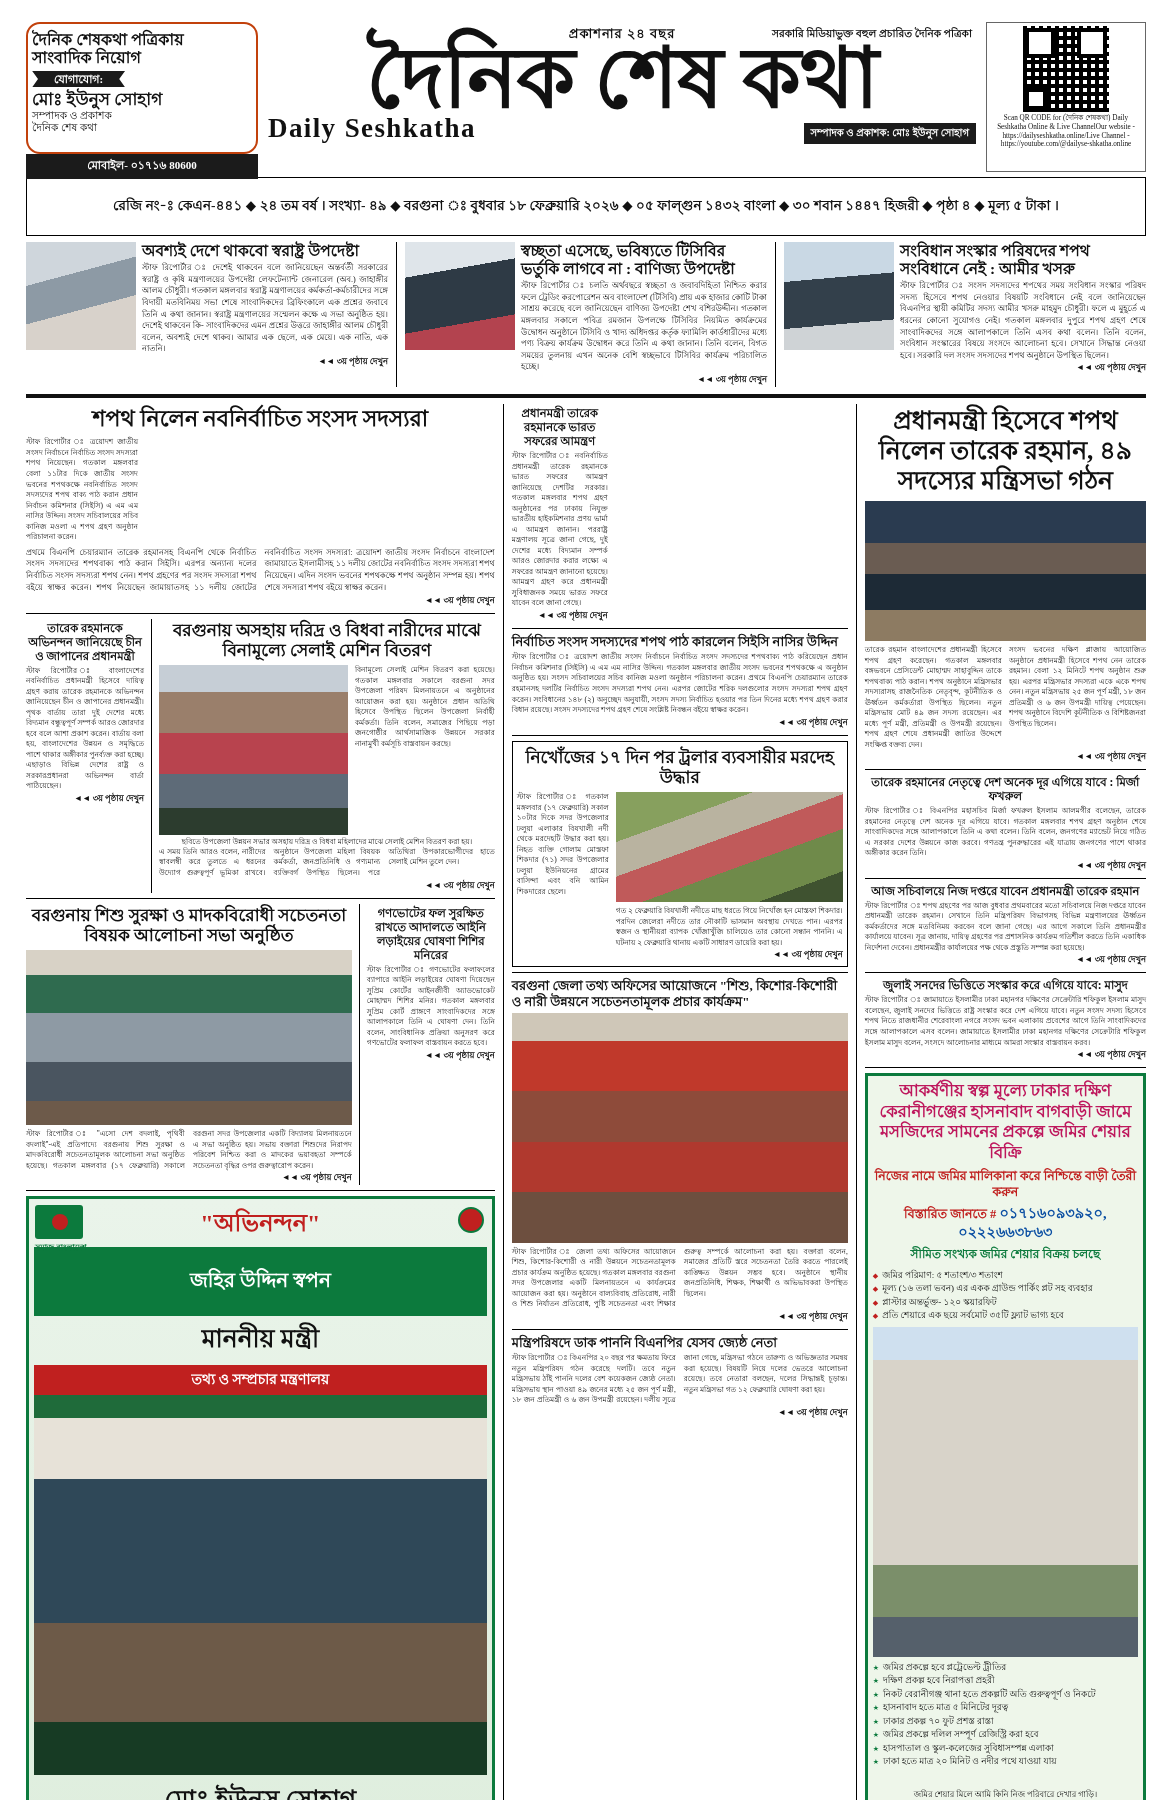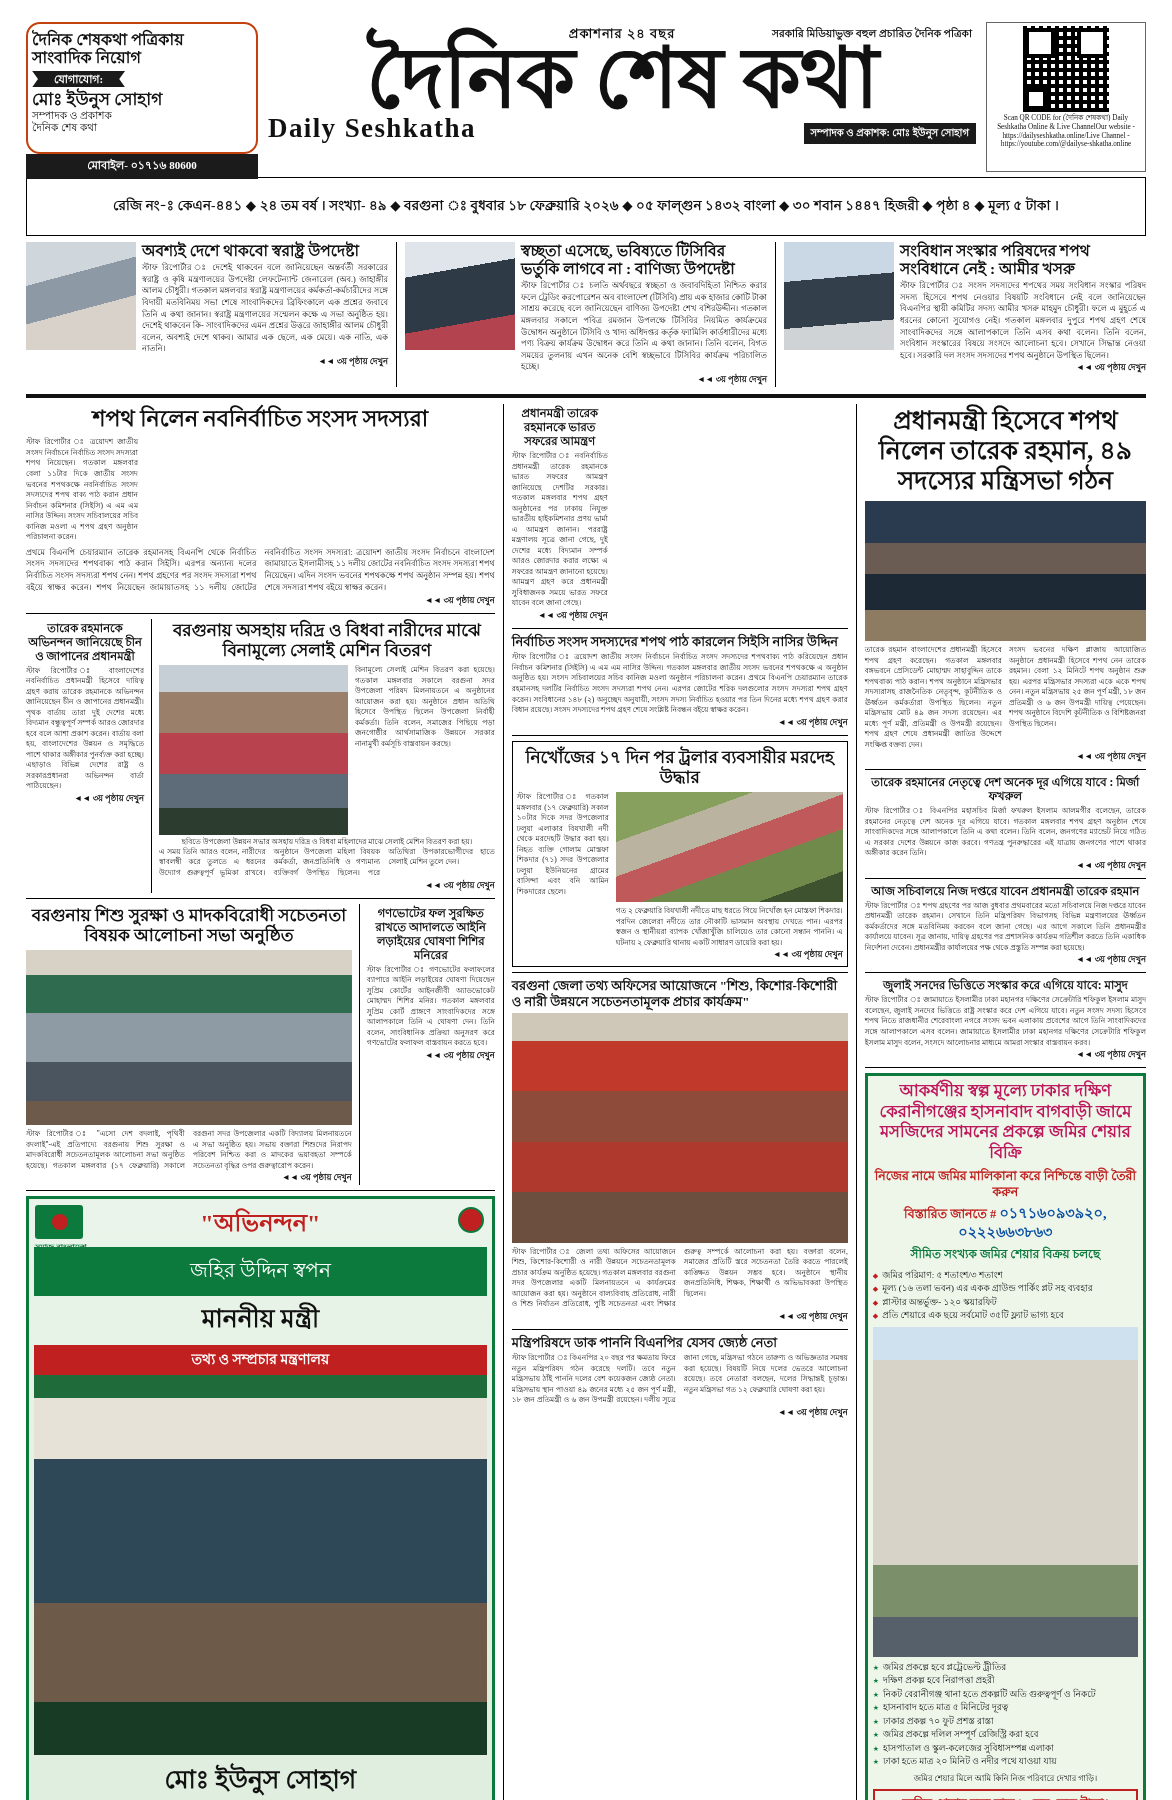--- a/index.html
+++ b/index.html
@@ -111,41 +111,41 @@
      linear-gradient(180deg,#cfe0ef 0 10%, #d8d3c9 10% 72%, #7b8f6a 72% 88%, #55606b 88%); }
   .ph-minister { height:380px; background:
      linear-gradient(180deg,#1f6b3a 0 6%, #e7e2d8 6% 22%, #2f4858 22% 60%, #6d5a48 60% 86%, #173b24 86%); }
 
   
   .ad-min {
     border:3px solid #0c7a3d; padding:5px; text-align:center; position:relative;
     background:linear-gradient(180deg,#eaf4ea,#dfeede);
   }
   .ad-min .abhinandan { color:#c0201f; font-size:24px; font-weight:bold; }
-  .ad-min .name-band { background:#0c7a3d; color:#fff; font-size:20px; font-weight:normal; padding:8px 0; margin-top:3px;}
+  .ad-min .name-band { background:#0c7a3d; color:#fff; font-size:20px; font-weight:bold; padding:18px 0; margin-top:3px;}
   .ad-min .post { font-size:25px; font-weight:bold; margin-top:3px; }
   .ad-min .ministry { background:#c0201f; color:#fff; font-size:14px; font-weight:bold; padding:3px 0; margin-top:3px;}
   .ad-min .bottomname { font-size:25px; font-weight:bold; margin-top:5px;}
   .ad-flag { position:absolute; left:6px; top:6px; width:48px; height:34px;
       background:linear-gradient(180deg,#0c7a3d 0 100%); border-radius:3px;}
   .ad-flag:after{content:"";position:absolute;left:17px;top:9px;width:16px;height:16px;border-radius:50%;background:#c0201f;}
   .ad-logo { position:absolute; right:8px; top:8px; width:26px;height:26px;border-radius:50%;
       background:#c0201f; border:2px solid #0c7a3d;}
 
   .ad-land { border:3px solid #0c7a3d; background:#eef6ea; padding:5px; }
   .ad-land .t1 { color:#be185d; font-size:16.5px; font-weight:bold; text-align:center; line-height:1.25;}
   .ad-land .t2 { color:#c0201f; font-size:12.5px; font-weight:bold; text-align:center; margin-top:4px; line-height:1.3;}
   .ad-land .phone { color:#0b4fa3; font-size:14.5px; font-weight:bold; }
   .ad-land .t3 { color:#0c7a3d; font-size:12px; font-weight:bold; text-align:center; margin-top:3px;}
   .ad-land ul { margin:4px 0 0 0; padding:0; list-style:none; }
   .ad-land li { font-size:9px; line-height:1.5; }
   .ad-land li:before { content:"\25C6"; color:#c0201f; font-size:7px; margin-right:4px;}
   .ad-land .star li:before { content:"\2605"; color:#0c7a3d; }
   .ad-price { border:2px solid #c0201f; text-align:center; color:#c0201f; font-size:13px; font-weight:bold; padding:3px; margin-top:5px;}
-  .ad-note { font-size:8.2px; text-align:center; line-height:1.4; margin-top:4px; }
+  .ad-note { font-size:8.2px; text-align:center; line-height:1.4; margin-top:20px; }
 
   .flex { display:flex; gap:7px; }
   .mt4{margin-top:4px;}
   .boxed { border:1px solid #000; padding:4px; }
 </style>
 </head>
 <body>
 
 <div class="page">
 

